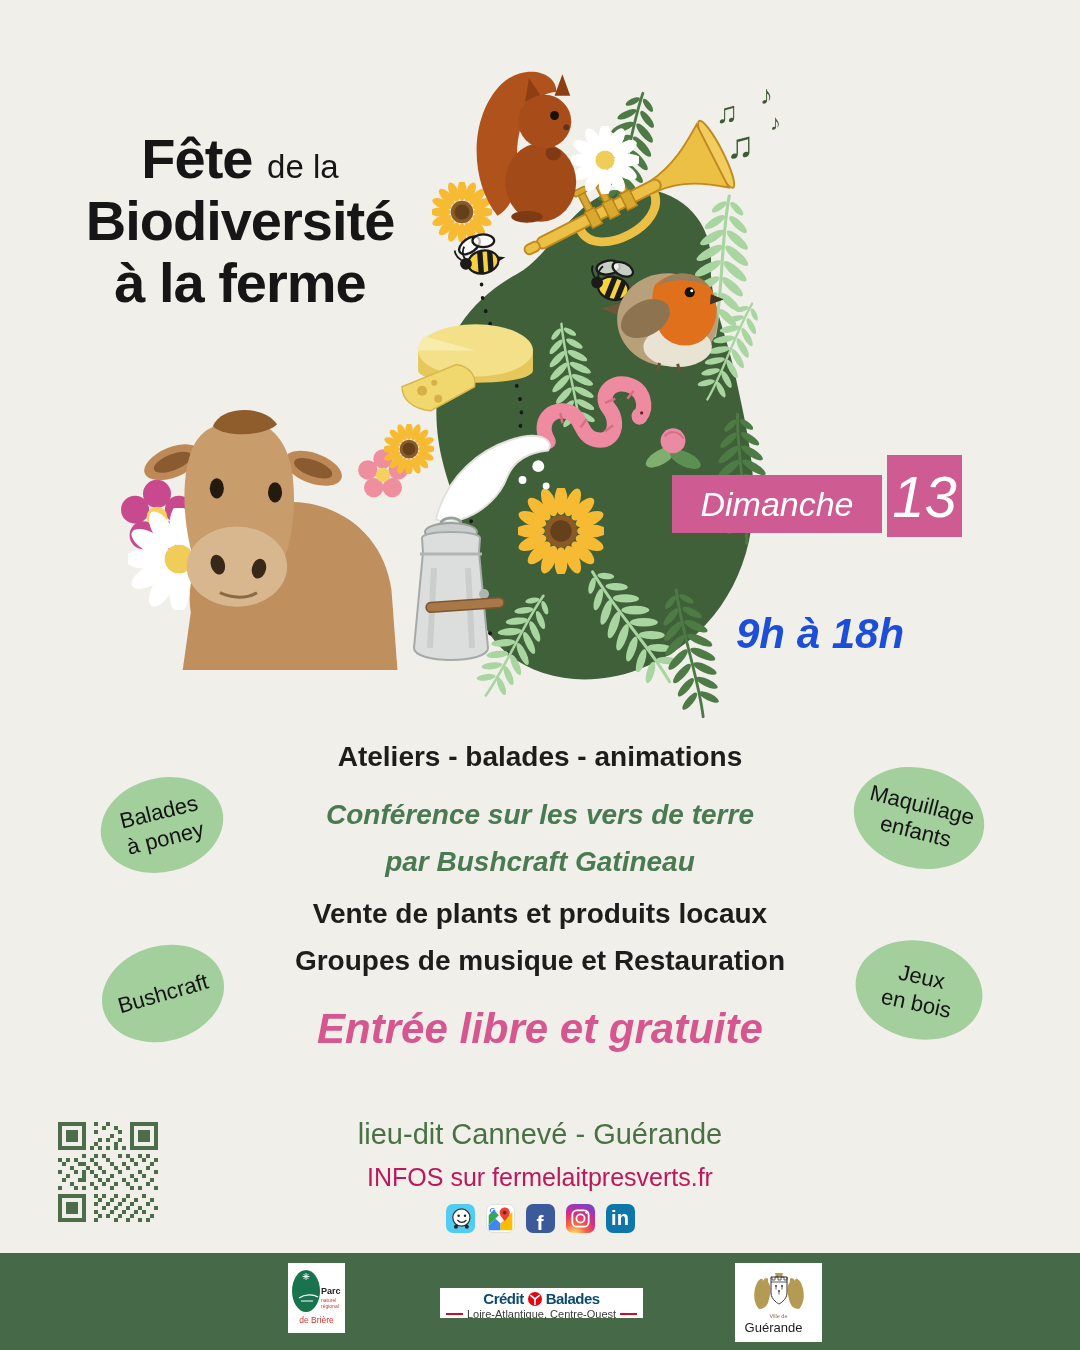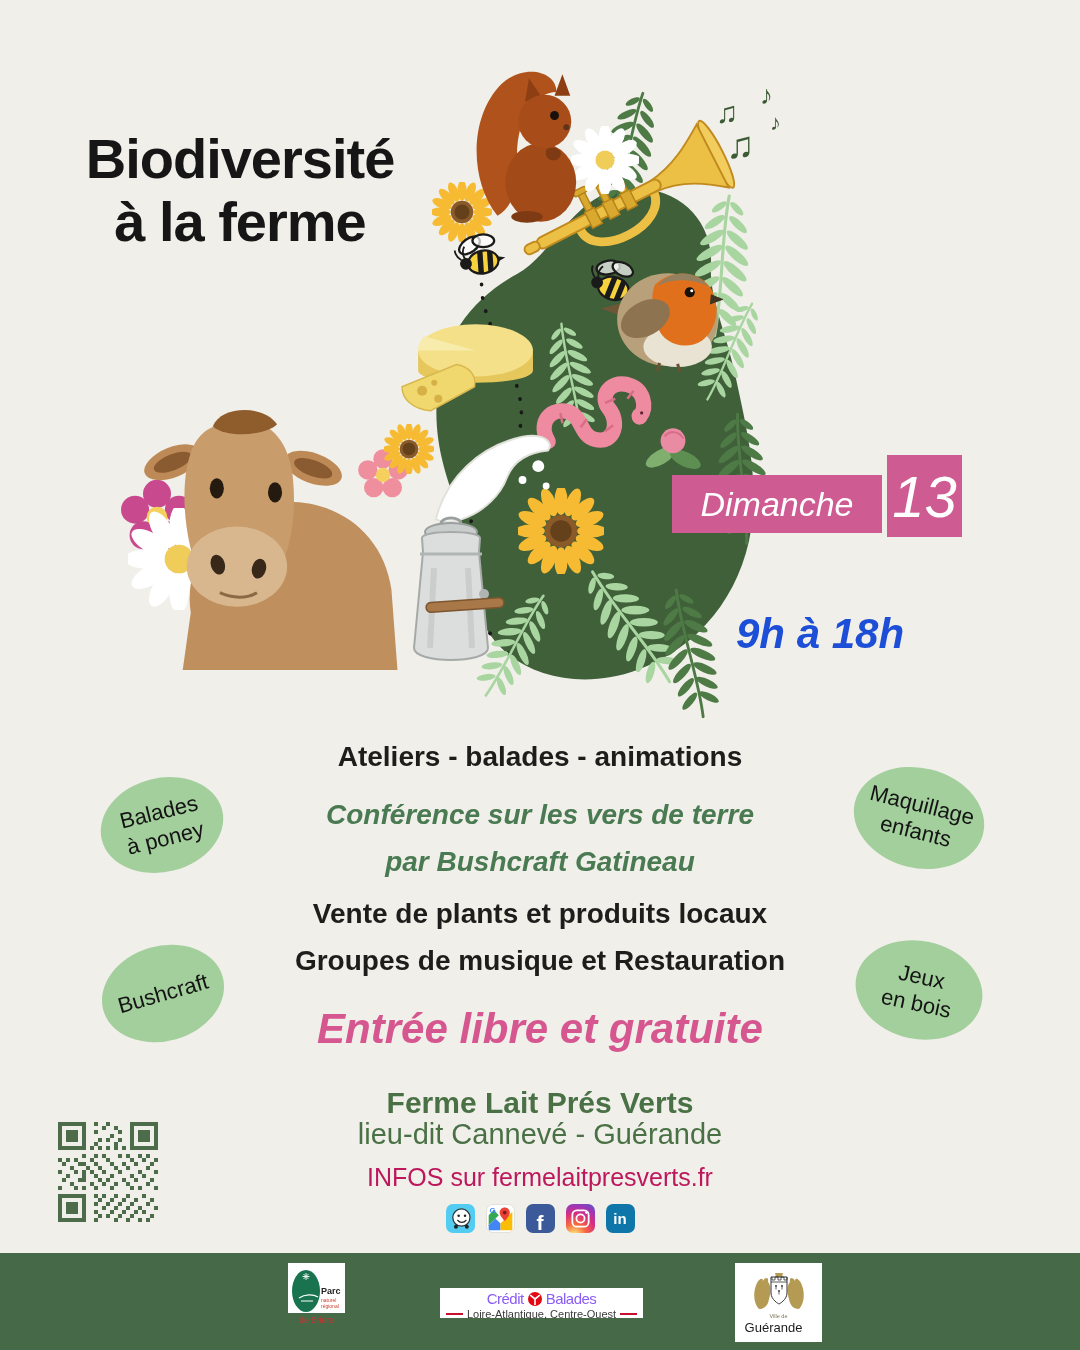--- a/index.html
+++ b/index.html
@@ -23,34 +23,34 @@
   .venue-name{font-weight:700;font-size:30px;color:#4a7146;}
   .venue-place{font-size:29px;color:#4a7146;}
   .venue-infos{font-size:25px;color:#be185d;}
   
   .bubble{background:#a3cf9c;border-radius:50%;display:flex;align-items:center;justify-content:center;
           white-space:pre-line;text-align:center;font-size:22px;color:#141414;line-height:1.25;}
   
   .social-row{left:0;top:1204px;width:1080px;display:flex;justify-content:center;gap:11px;}
   .sicon{width:29px;height:29px;border-radius:7px;position:relative;overflow:hidden;flex:0 0 auto;}
   .fb{background:#3c5a99;color:#fff;font-weight:700;font-size:21px;display:flex;align-items:flex-end;justify-content:center;line-height:0.9;}
-  .li{background:#0e76a8;color:#fff;font-weight:700;font-size:15px;display:flex;align-items:center;justify-content:center;}
+  .li{background:#0e76a8;color:#fff;font-weight:700;font-size:20px;display:flex;align-items:center;justify-content:center;}
   .ig{background:radial-gradient(circle at 28% 110%, #fdd773 8%, #f7683f 32%, #d92e7f 58%, #9b36b7 80%, #515ecf 100%);}
   .wz{background:#52ccf0;}
   .gm{background:#ffffff;border:1px solid #e2e2da;box-sizing:border-box;}
   .gm .g{position:absolute;left:3px;top:1px;font-size:8px;font-weight:700;color:#4285f4;}
   
   .footer{left:0;top:1253px;width:1080px;height:97px;background:#466a47;}
   .card{position:absolute;background:#ffffff;}
   .parc-txt1{position:absolute;left:33px;top:23px;font-size:9px;font-weight:700;color:#222;}
   .parc-txt2{position:absolute;left:33px;top:34px;font-size:5px;color:#cc4433;}
   .parc-txt3{position:absolute;left:33px;top:40px;font-size:5px;color:#cc4433;}
   .parc-txt4{position:absolute;left:0;top:52px;width:57px;text-align:center;font-size:8.5px;color:#cc3333;}
   .cm-row{display:flex;align-items:center;justify-content:center;gap:4px;height:19px;padding-top:1px;}
-  .cm-name{font-size:15px;font-weight:400;color:#8b5cf6;letter-spacing:-0.5px;}
+  .cm-name{font-size:15px;font-weight:700;color:#0c4a6e;letter-spacing:-0.5px;}
   .cm-sub{display:flex;align-items:center;gap:4px;padding:0 6px;}
   .cm-line{flex:1;height:2px;background:#c8102e;}
   .cm-subtxt{font-size:11px;color:#3a3a3a;white-space:nowrap;text-align:right;}
   .gu-txt1{position:absolute;left:0;top:50px;width:87px;text-align:center;font-size:5.5px;color:#7d7456;}
   .gu-txt2{position:absolute;left:0;top:57px;width:77px;text-align:center;font-size:13px;color:#1c1c1c;}
   .note{color:#3c5a34;}
 </style>
 </head>
 <body>
 
@@ -140,20 +140,21 @@
       <circle cx="14" cy="31" r="6.5" fill="#1a1a1a"></circle>
       <path d="M10,26 C6,22 4,18 5,14 M14,25 C12,20 13,16 16,12" stroke="#1a1a1a" stroke-width="2" fill="none"></path>
       <path d="M49,30 l9,3 -9,3 z" fill="#1a1a1a"></path>
     </symbol>
   </defs>
 </svg>
 
 <div class="poster">
 
   <div class="abs title-block">
+    <div class="t-line1"><span>Fête</span> <span class="t-rest">de la</span></div>
     <div class="t-line">Biodiversité</div>
     <div class="t-line">à la ferme</div>
   </div>
 
   <svg class="abs" style="left:412px;top:178px;width:362px;height:520px" viewBox="0 0 360 520">
     <path d="M205,12 C258,2 300,38 298,86 C296,120 312,150 322,196 C334,252 346,300 338,352 C328,416 286,470 224,492 C170,512 108,500 78,458 C52,422 62,386 48,342 C36,304 20,270 24,218 C28,160 60,120 104,96 C140,76 160,20 205,12 Z" fill="#40603a"></path>
   </svg>
 
   <svg class="abs" style="left:592px;top:88px;width:72px;height:130px;color:#4d7a45;transform:rotate(14deg)">
       <use href="#fern"></use>
@@ -337,21 +338,20 @@
   <div class="abs ctr entry" style="top:1005px">Entrée libre et gratuite</div>
 
   <div class="abs bubble" style="left:100px;top:778px;width:124px;height:94px;transform:rotate(-14deg)">Balades
 à poney</div>
   <div class="abs bubble" style="left:853px;top:768px;width:132px;height:100px;transform:rotate(14deg)">Maquillage
 enfants</div>
   <div class="abs bubble" style="left:101px;top:946px;width:124px;height:95px;transform:rotate(-16deg)">Bushcraft</div>
   <div class="abs bubble" style="left:855px;top:941px;width:128px;height:98px;transform:rotate(12deg)">Jeux
 en bois</div>
 
-  <div class="abs ctr venue-name" style="top:1086px">Ferme Lait Prés Verts</div>
   <div class="abs ctr venue-place" style="top:1118px">lieu-dit Cannevé - Guérande</div>
   <div class="abs ctr venue-infos" style="top:1163px">INFOS sur fermelaitpresverts.fr</div>
 
   <div class="abs social-row">
     <div class="sicon wz">
       <svg width="29" height="29" viewBox="0 0 32 32">
         <circle cx="17" cy="15" r="9.5" fill="#ffffff" stroke="#333333" stroke-width="1.4"></circle>
         <circle cx="14" cy="13" r="1.4" fill="#222222"></circle>
           <circle cx="21" cy="13" r="1.4" fill="#222222"></circle>
         <path d="M13,18 C15,21 20,21 22,18" stroke="#222222" stroke-width="1.4" fill="none" stroke-linecap="round"></path>
@@ -388,21 +388,21 @@
     <g fill="#4c6c4a">
       <path d="M0,0h7v7h-7z M18,0h7v7h-7z M0,18h7v7h-7z"></path>
     </g>
     <path fill="#f0efe9" d="M1,1h5v5h-5z M19,1h5v5h-5z M1,19h5v5h-5z"></path>
     <path fill="#4c6c4a" d="M2,2h3v3h-3z M20,2h3v3h-3z M2,20h3v3h-3z"></path>
     <path fill="#4c6c4a" d="M9,0h1v1h-1z M12,0h1v1h-1z M11,1h1v1h-1z M14,1h1v1h-1z M9,2h1v1h-1z M15,2h1v1h-1z M13,3h1v1h-1z M10,4h1v1h-1z M12,4h1v1h-1z M15,4h1v1h-1z M9,5h1v1h-1z M14,5h1v1h-1z M8,6h1v1h-1z M10,6h1v1h-1z M12,6h1v1h-1z M14,6h1v1h-1z M16,6h1v1h-1z M6,8h1v1h-1z M6,10h1v1h-1z M6,12h1v1h-1z M6,14h1v1h-1z M6,16h1v1h-1z M9,8h1v1h-1z M11,8h1v1h-1z M15,8h1v1h-1z M17,8h1v1h-1z M20,8h1v1h-1z M22,8h1v1h-1z M0,9h1v1h-1z M2,9h1v1h-1z M4,9h1v1h-1z M8,9h1v1h-1z M12,9h1v1h-1z M18,9h1v1h-1z M21,9h1v1h-1z M24,9h1v1h-1z M1,10h1v1h-1z M5,10h1v1h-1z M9,10h1v1h-1z M13,10h1v1h-1z M16,10h1v1h-1z M19,10h1v1h-1z M23,10h1v1h-1z M3,11h1v1h-1z M7,11h1v1h-1z M10,11h1v1h-1z M14,11h1v1h-1z M17,11h1v1h-1z M22,11h1v1h-1z M0,12h1v1h-1z M4,12h1v1h-1z M8,12h1v1h-1z M11,12h1v1h-1z M15,12h1v1h-1z M20,12h1v1h-1z M24,12h1v1h-1z M2,13h1v1h-1z M6,13h1v1h-1z M9,13h1v1h-1z M13,13h1v1h-1z M18,13h1v1h-1z M21,13h1v1h-1z M1,14h1v1h-1z M5,14h1v1h-1z M10,14h1v1h-1z M12,14h1v1h-1z M16,14h1v1h-1z M19,14h1v1h-1z M23,14h1v1h-1z M3,15h1v1h-1z M8,15h1v1h-1z M11,15h1v1h-1z M14,15h1v1h-1z M17,15h1v1h-1z M22,15h1v1h-1z M0,16h1v1h-1z M4,16h1v1h-1z M9,16h1v1h-1z M13,16h1v1h-1z M18,16h1v1h-1z M20,16h1v1h-1z M24,16h1v1h-1z M9,18h1v1h-1z M11,18h1v1h-1z M14,18h1v1h-1z M17,18h1v1h-1z M21,18h1v1h-1z M10,19h1v1h-1z M13,19h1v1h-1z M16,19h1v1h-1z M19,19h1v1h-1z M23,19h1v1h-1z M9,20h1v1h-1z M12,20h1v1h-1z M15,20h1v1h-1z M18,20h1v1h-1z M22,20h1v1h-1z M11,21h1v1h-1z M14,21h1v1h-1z M17,21h1v1h-1z M20,21h1v1h-1z M24,21h1v1h-1z M9,22h1v1h-1z M13,22h1v1h-1z M16,22h1v1h-1z M19,22h1v1h-1z M21,22h1v1h-1z M10,23h1v1h-1z M12,23h1v1h-1z M15,23h1v1h-1z M18,23h1v1h-1z M23,23h1v1h-1z M9,24h1v1h-1z M14,24h1v1h-1z M17,24h1v1h-1z M20,24h1v1h-1z M22,24h1v1h-1z"></path>
   </svg>
 
   <div class="abs footer">
 
-    <div class="card" style="left:288px;top:10px;width:57px;height:50px">
+    <div class="card" style="left:288px;top:10px;width:57px;height:70px">
       <svg style="position:absolute;left:3px;top:5px" width="30" height="45" viewBox="0 0 30 45">
         <ellipse cx="15" cy="23" rx="14" ry="21" fill="#19734f"></ellipse>
         <path d="M8,30 C14,26 22,26 27,29" stroke="#ffffff" stroke-width="1.2" fill="none"></path>
         <path d="M10,33 l12,0" stroke="#ffffff" stroke-width="1"></path>
         <path d="M15,5 l0,7 M11.5,8.5 l7,0 M12.5,6 l5,5 M17.5,6 l-5,5" stroke="#ffffff" stroke-width="0.9"></path>
       </svg>
       <span class="parc-txt1">Parc</span>
       <span class="parc-txt2">naturel</span>
       <span class="parc-txt3">régional</span>
       <span class="parc-txt4">de Brière</span>

